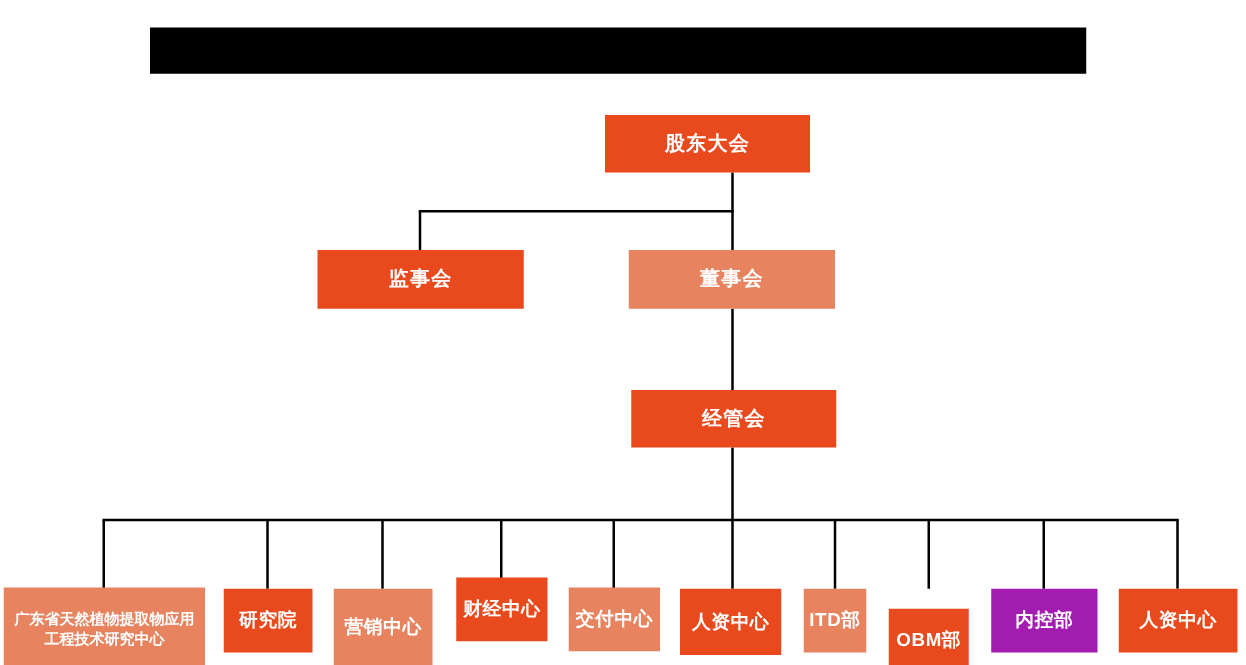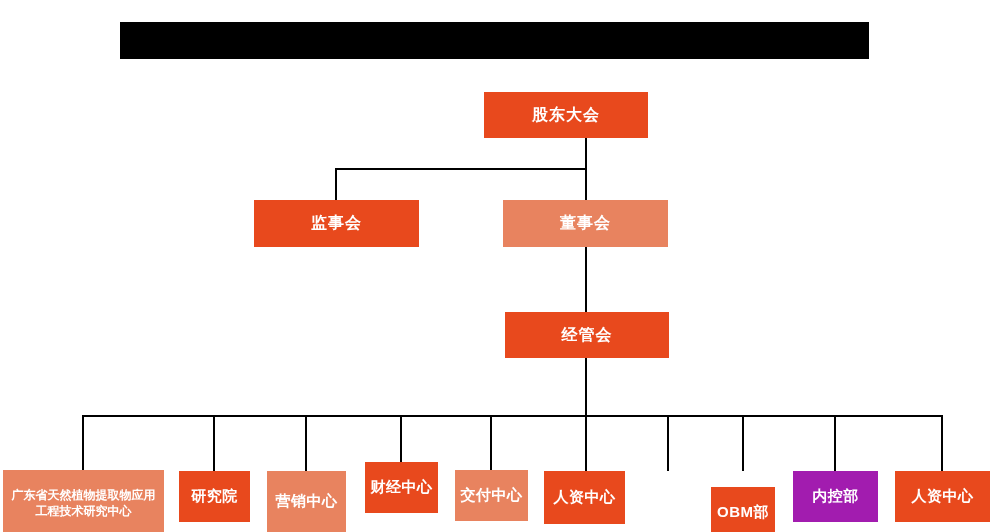--- a/index.html
+++ b/index.html
@@ -105,17 +105,18 @@
   <div class="node lvl b-board" style="background: rgb(232, 131, 95);">董事会</div>
 
   <div class="node lvl b-management" style="background: rgb(232, 73, 29);">经管会</div>
 
   <div class="node dept dept-long dep0" style="background: rgb(232, 131, 95);">广东省天然植物提取物应用工程技术研究中心</div>
   <div class="node dept dep1" style="background: rgb(232, 73, 29);">研究院</div>
   <div class="node dept dep2" style="background: rgb(232, 131, 95);">营销中心</div>
   <div class="node dept dep3" style="background: rgb(232, 73, 29);">财经中心</div>
   <div class="node dept dep4" style="background: rgb(232, 131, 95);">交付中心</div>
   <div class="node dept dep5" style="background: rgb(232, 73, 29);">人资中心</div>
+  <div class="node dept dep6" style="background: rgb(232, 131, 95);">ITD部</div>
   <div class="node dept dep7" style="background: rgb(232, 73, 29);">OBM部</div>
   <div class="node dept dep8" style="background: #a21caf;">内控部</div>
   <div class="node dept dep9" style="background: rgb(232, 73, 29);">人资中心</div>
 
 </div>
 
 </body></html>

